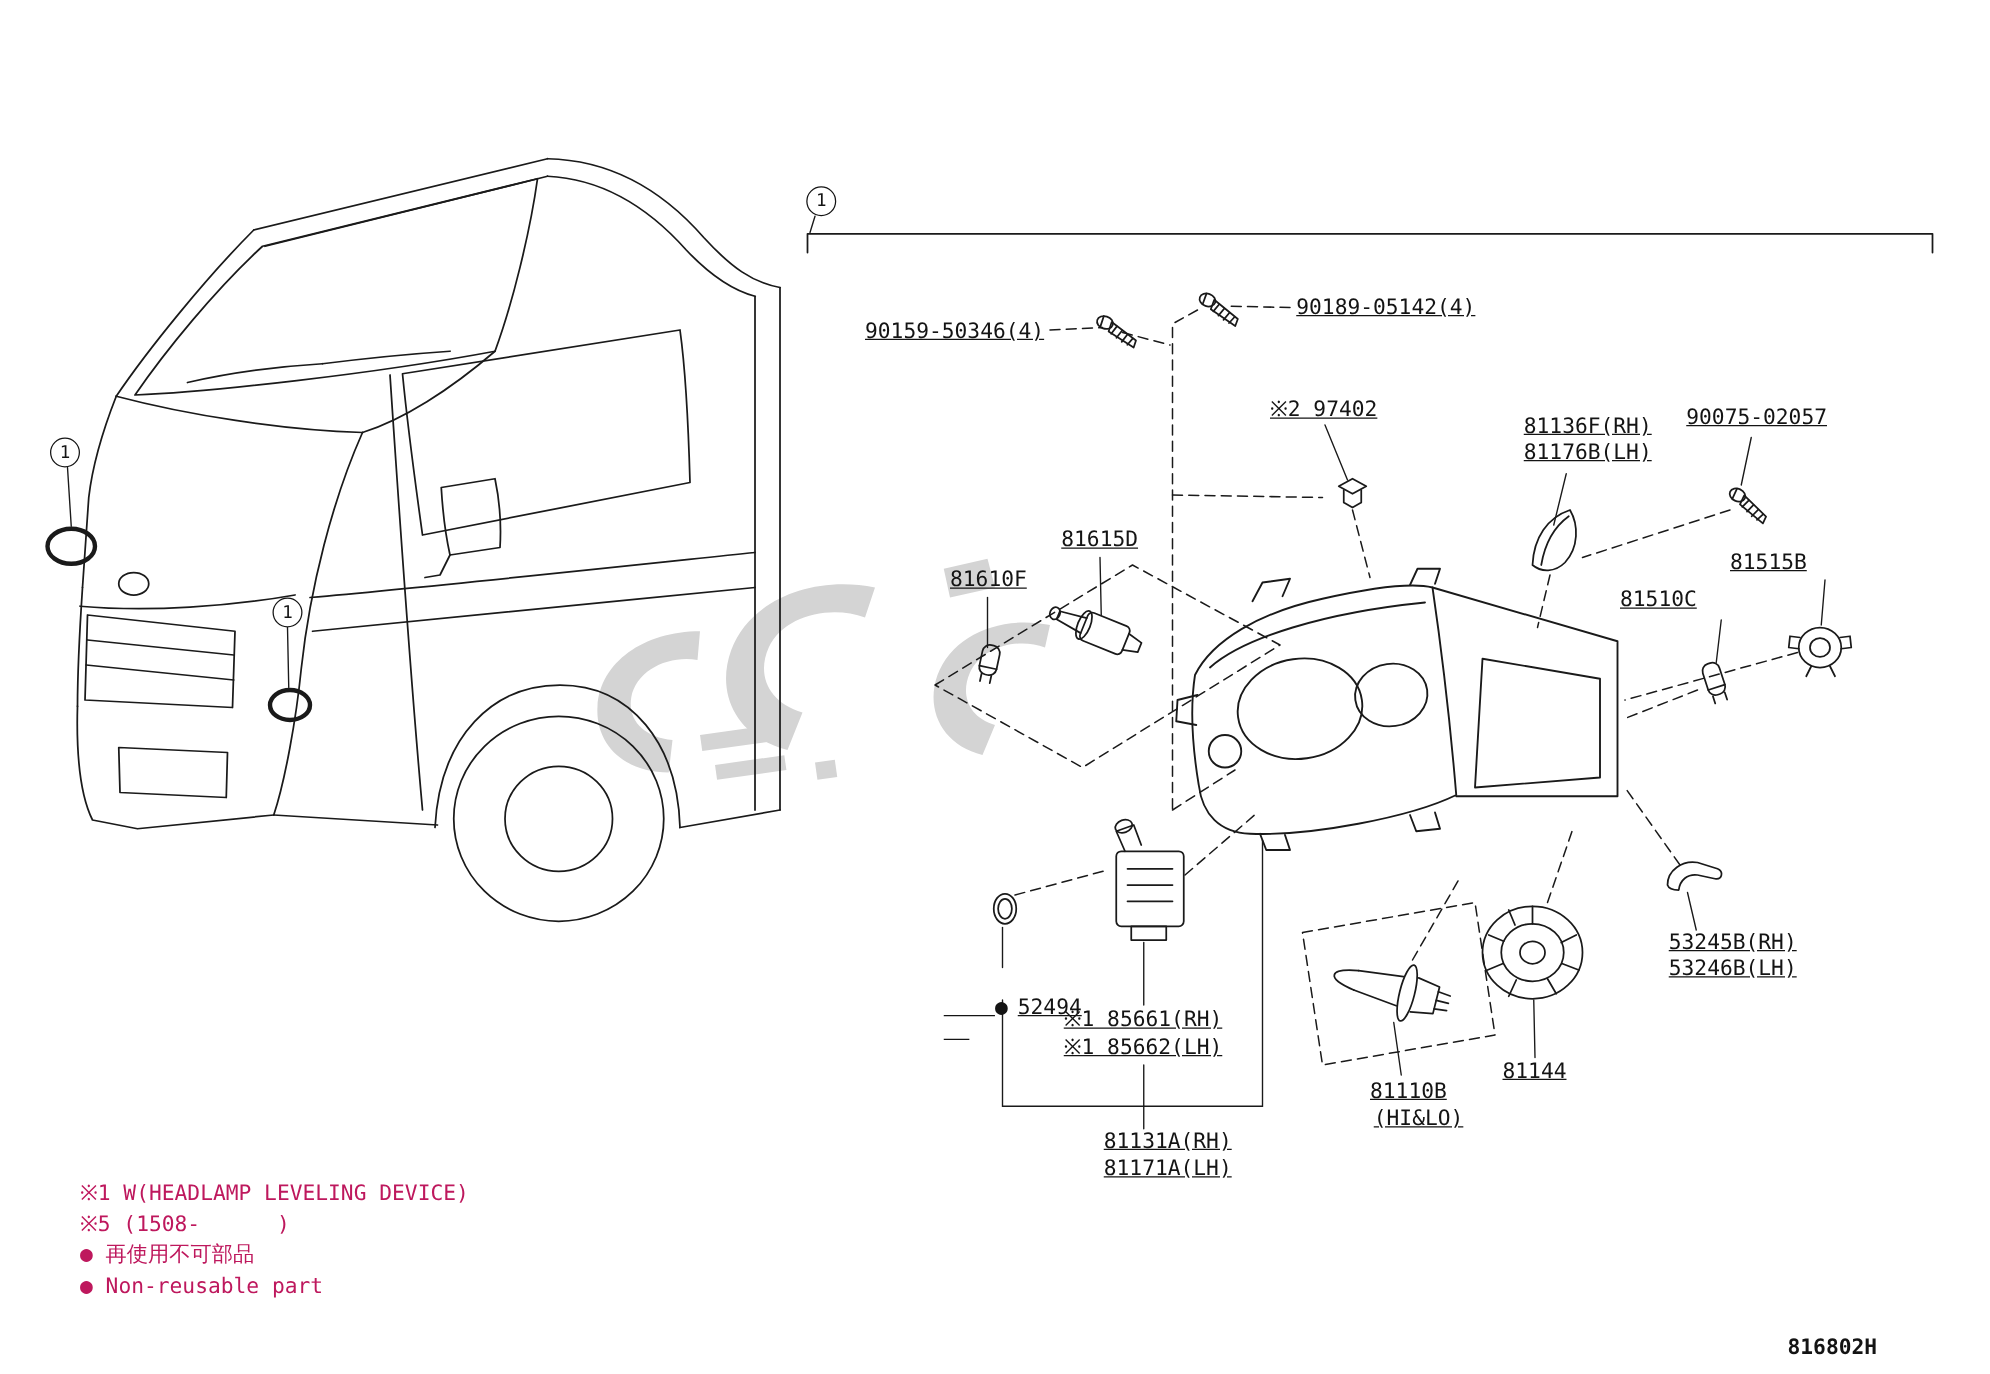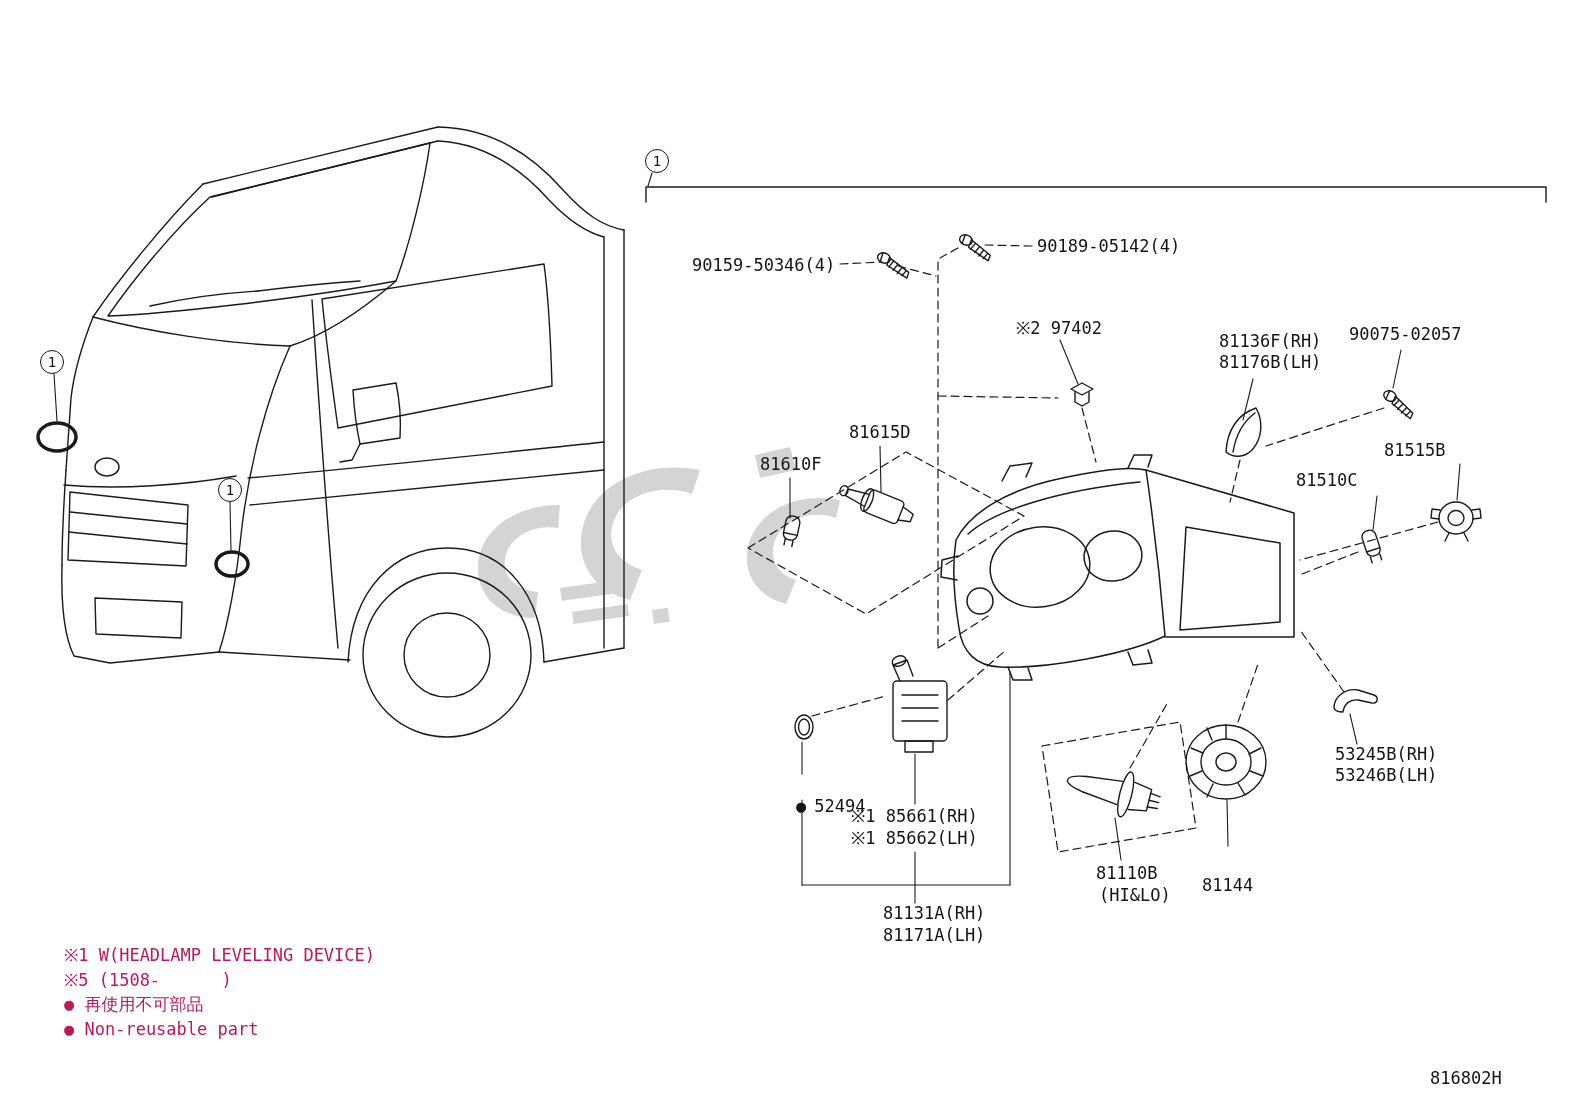--- a/index.html
+++ b/index.html
@@ -3,29 +3,29 @@
 <meta charset="utf-8">
 <style>
   html,body{
     margin:0;padding:0;width:1592px;height:1099px;background:#ffffff;
     font-family:"DejaVu Sans Mono","Liberation Mono",monospace;
   }
   .stage{position:absolute;left:0;top:0;width:1592px;height:1099px;overflow:hidden;background:#fff;}
   svg.art{position:absolute;left:0;top:0;}
   .lbl{
     position:absolute;font-size:17px;line-height:19px;color:#141414;
-    white-space:pre;letter-spacing:0px;
+    white-space:pre;letter-spacing:0px;text-decoration:underline;
   }
   .callout{
     position:absolute;width:24px;height:24px;border:1.6px solid #141414;border-radius:50%;
     display:flex;align-items:center;justify-content:center;
     font-size:14px;color:#141414;background:#fff;box-sizing:border-box;
   }
   .note{position:absolute;font-size:17px;line-height:20px;color:#be185d;white-space:pre;}
-  .figcode{position:absolute;font-size:17px;color:#141414;}
+  .figcode{position:absolute;font-size:17px;color:#141414;font-weight:bold;}
   .marker{display:inline-block;}
   .pnum{margin-left:8px;}
 </style>
 </head>
 <body>
 
 <div class="stage">
 
   <svg class="art" width="1592" height="1099" viewBox="0 0 1592 1099" fill="none" stroke="#1a1a1a" stroke-width="1.4" stroke-linecap="round" stroke-linejoin="round">
 
@@ -255,21 +255,21 @@
   <div class="lbl" style="left:1016px;top:319px">※2 97402</div>
   <div class="lbl" style="left:1219px;top:332px">81136F(RH)</div>
   <div class="lbl" style="left:1219px;top:353px">81176B(LH)</div>
   <div class="lbl" style="left:1349px;top:325px">90075-02057</div>
   <div class="lbl" style="left:849px;top:423px">81615D</div>
   <div class="lbl" style="left:760px;top:455px">81610F</div>
   <div class="lbl" style="left:1384px;top:441px">81515B</div>
   <div class="lbl" style="left:1296px;top:471px">81510C</div>
   <div class="lbl" style="left:1335px;top:745px">53245B(RH)</div>
   <div class="lbl" style="left:1335px;top:766px">53246B(LH)</div>
-  <div class="lbl" style="left:1202px;top:876px">81144</div>
+  <div class="lbl" style="left:1202px;top:848px">81144</div>
   <div class="lbl" style="left:1096px;top:864px">81110B</div>
   <div class="lbl" style="left:1099px;top:886px">(HI&amp;LO)</div>
   <div class="lbl" style="left:851px;top:807px">※1 85661(RH)</div>
   <div class="lbl" style="left:851px;top:829px">※1 85662(LH)</div>
   <div class="lbl" style="left:755px;top:778px">
     <span class="marker">●</span><span class="pnum">52494</span>
   </div>
   <div class="lbl" style="left:883px;top:904px">81131A(RH)</div>
   <div class="lbl" style="left:883px;top:926px">81171A(LH)</div>
 

